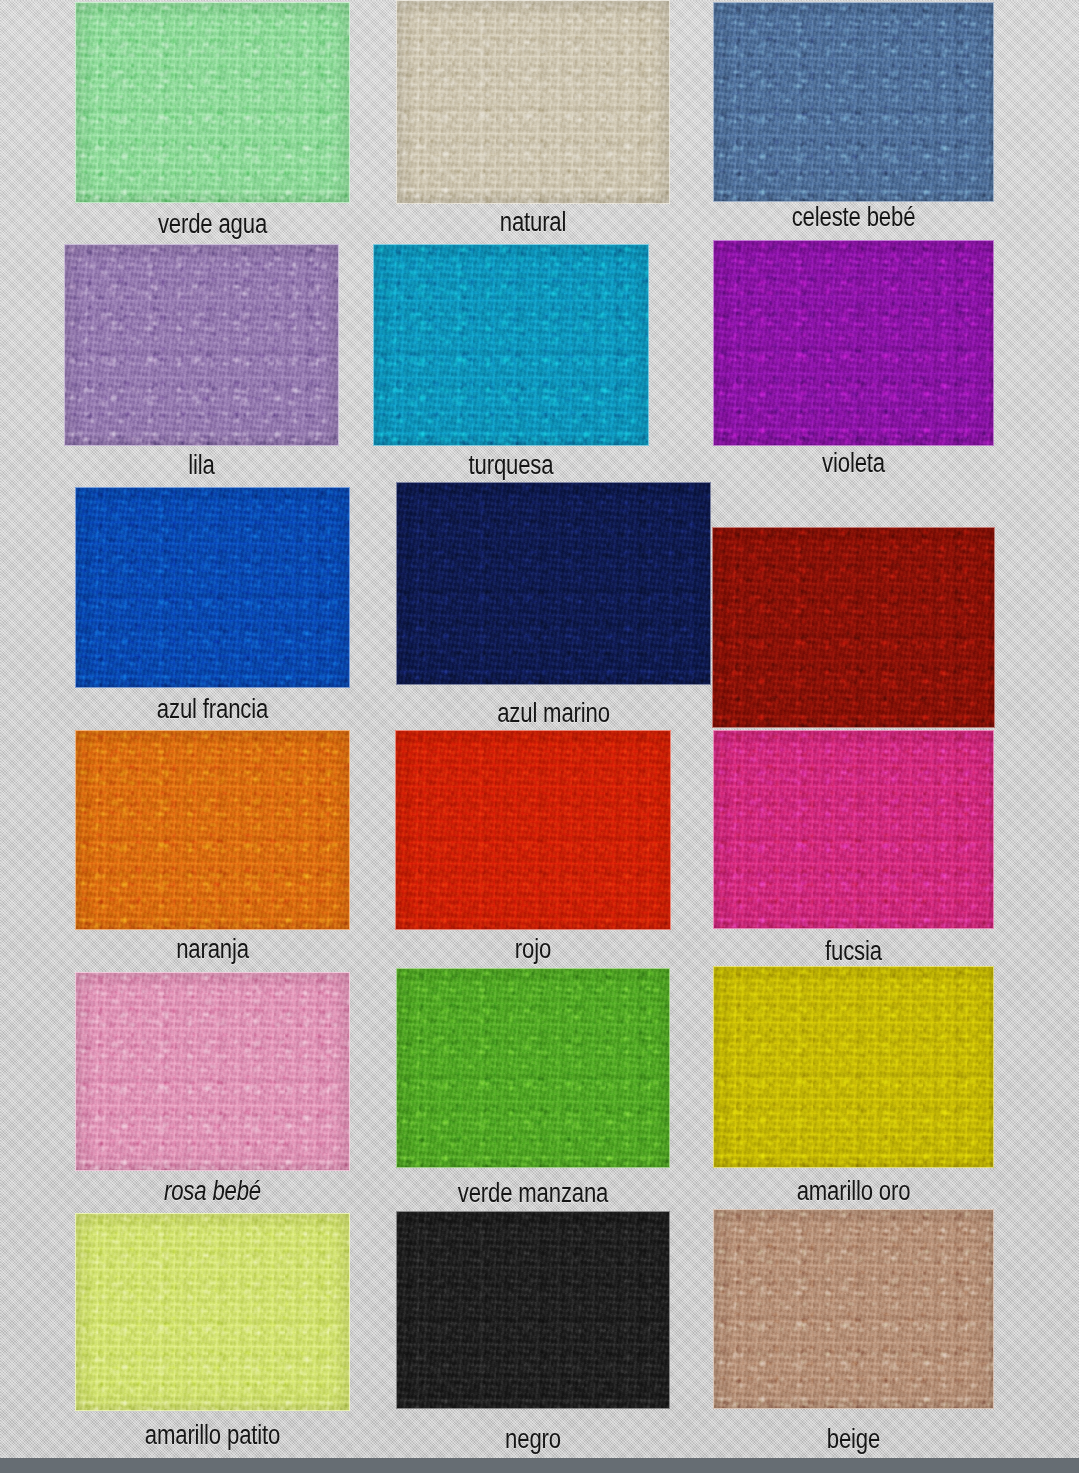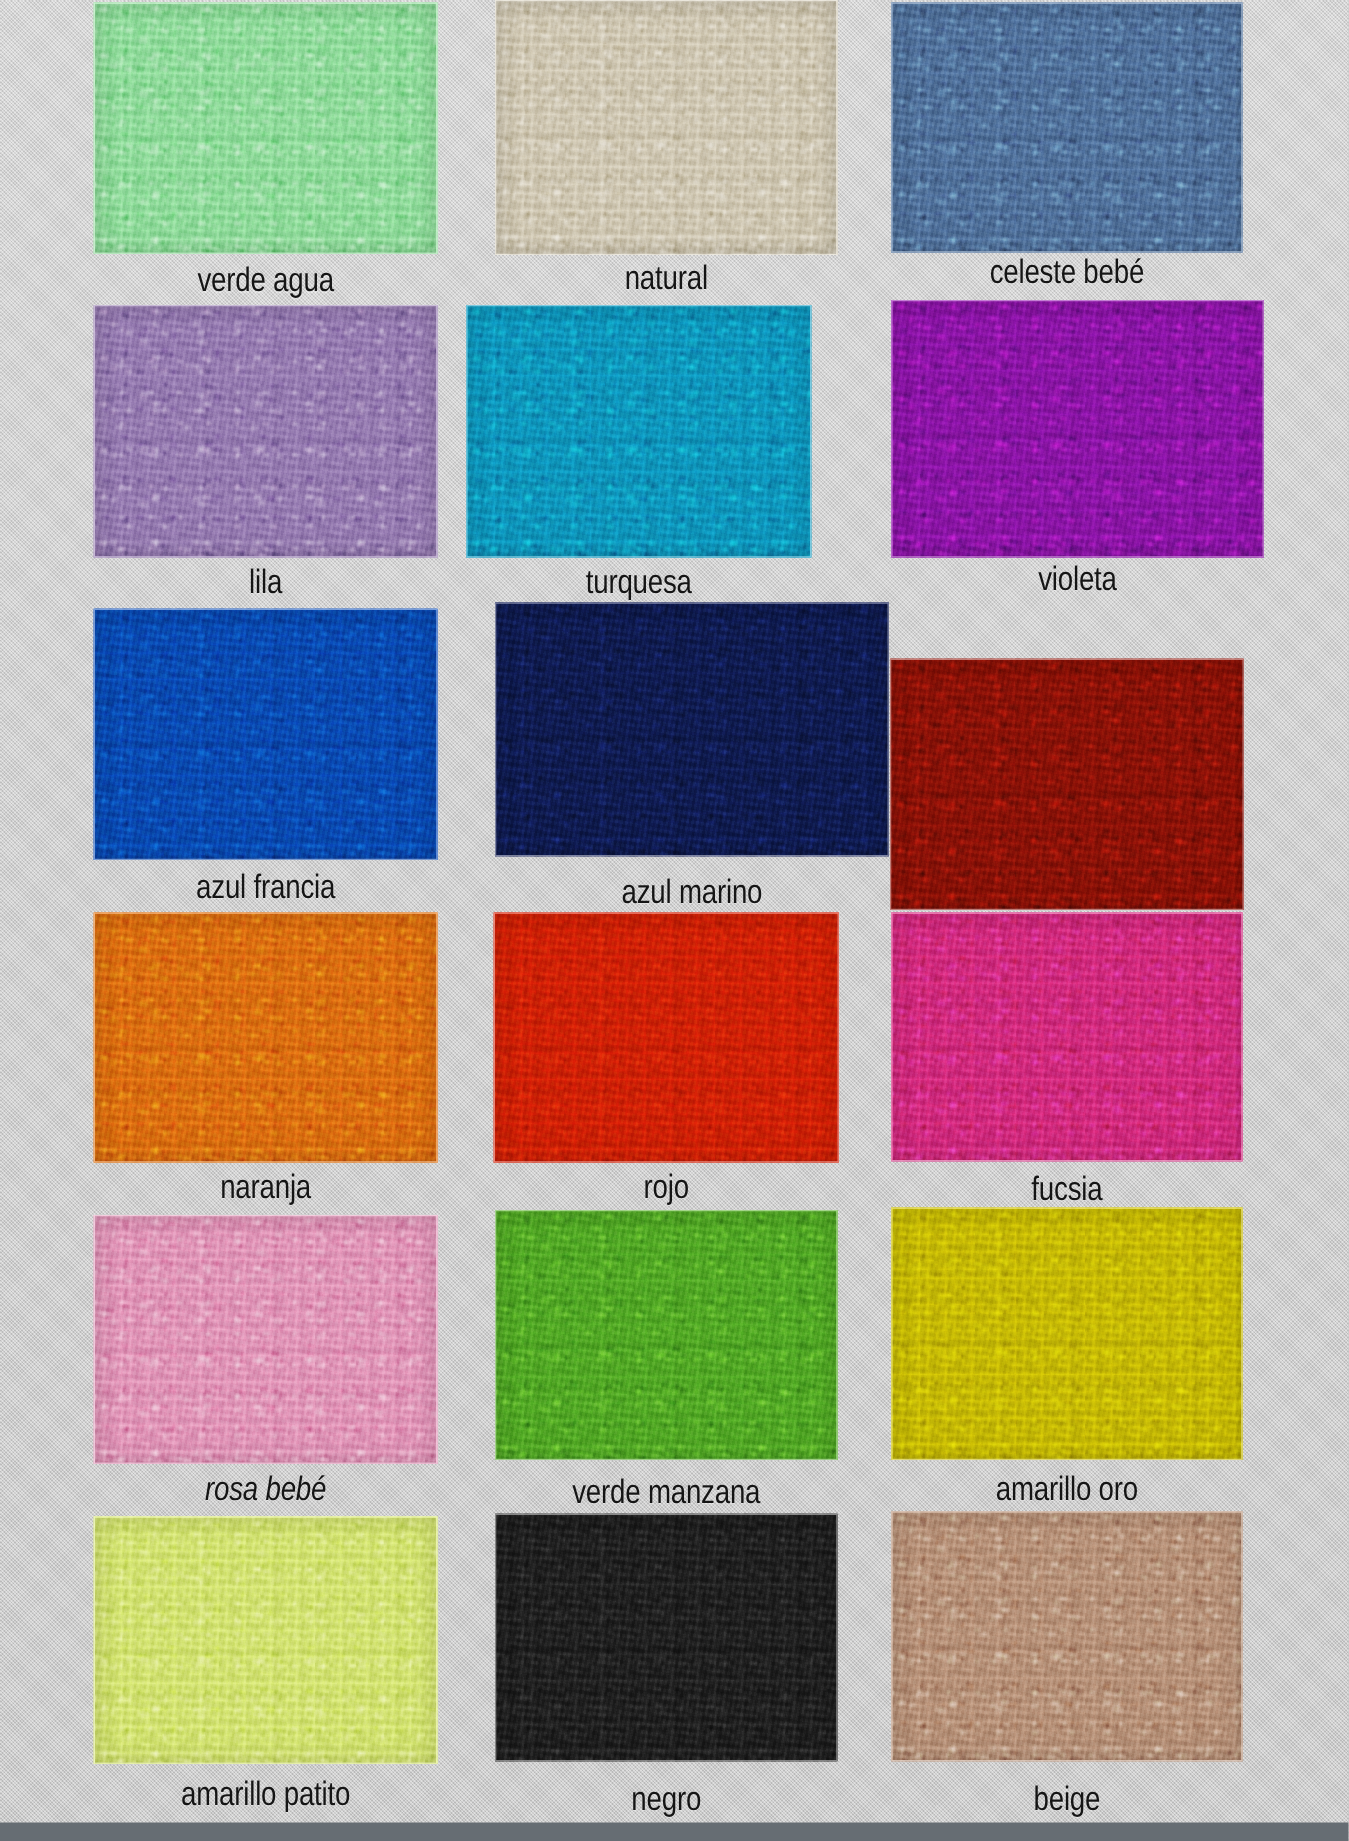--- a/index.html
+++ b/index.html
@@ -120,29 +120,29 @@
         <div class="label" style="top: 209px;">verde agua</div>
       </div>
       <div class="cell" style="left: 396px; top: 0px; width: 274px; height: 1458px;">
         <div class="swatch" style="top: 0px; height: 204px; background-color: rgb(221, 214, 196); background-image: radial-gradient(11px 8px at 30% 20%, rgb(194, 185, 162) 0%, rgba(0, 0, 0, 0) 68%), radial-gradient(9px 7px at 75% 62%, rgb(194, 185, 162) 0%, rgba(0, 0, 0, 0) 70%), radial-gradient(8px 6px at 12% 74%, rgb(194, 185, 162) 0%, rgba(0, 0, 0, 0) 70%), radial-gradient(7px 6px at 56% 40%, rgb(194, 185, 162) 0%, rgba(0, 0, 0, 0) 72%), linear-gradient(rgb(221, 214, 196), rgb(221, 214, 196));"></div>
         <div class="label" style="top: 207px;">natural</div>
       </div>
       <div class="cell" style="left: 713px; top: 0px; width: 281px; height: 1458px;">
         <div class="swatch" style="top: 2px; height: 200px; background-color: rgb(92, 128, 173); background-image: radial-gradient(11px 8px at 30% 20%, rgb(69, 100, 140) 0%, rgba(0, 0, 0, 0) 68%), radial-gradient(9px 7px at 75% 62%, rgb(69, 100, 140) 0%, rgba(0, 0, 0, 0) 70%), radial-gradient(8px 6px at 12% 74%, rgb(69, 100, 140) 0%, rgba(0, 0, 0, 0) 70%), radial-gradient(7px 6px at 56% 40%, rgb(69, 100, 140) 0%, rgba(0, 0, 0, 0) 72%), linear-gradient(rgb(92, 128, 173), rgb(92, 128, 173));"></div>
         <div class="label" style="top: 202px;">celeste bebé</div>
       </div>
-      <div class="cell" style="left: 75px; top: 0px; width: 275px; height: 1458px;">
+      <div class="cell" style="left: 64px; top: 0px; width: 275px; height: 1458px;">
         <div class="swatch" style="top: 244px; height: 202px; background-color: rgb(163, 137, 189); background-image: radial-gradient(11px 8px at 30% 20%, rgb(138, 111, 166) 0%, rgba(0, 0, 0, 0) 68%), radial-gradient(9px 7px at 75% 62%, rgb(138, 111, 166) 0%, rgba(0, 0, 0, 0) 70%), radial-gradient(8px 6px at 12% 74%, rgb(138, 111, 166) 0%, rgba(0, 0, 0, 0) 70%), radial-gradient(7px 6px at 56% 40%, rgb(138, 111, 166) 0%, rgba(0, 0, 0, 0) 72%), linear-gradient(rgb(163, 137, 189), rgb(163, 137, 189));"></div>
         <div class="label" style="top: 450px;">lila</div>
       </div>
       <div class="cell" style="left: 373px; top: 0px; width: 276px; height: 1458px;">
         <div class="swatch" style="top: 244px; height: 202px; background-color: rgb(16, 166, 207); background-image: radial-gradient(11px 8px at 30% 20%, rgb(11, 136, 172) 0%, rgba(0, 0, 0, 0) 68%), radial-gradient(9px 7px at 75% 62%, rgb(11, 136, 172) 0%, rgba(0, 0, 0, 0) 70%), radial-gradient(8px 6px at 12% 74%, rgb(11, 136, 172) 0%, rgba(0, 0, 0, 0) 70%), radial-gradient(7px 6px at 56% 40%, rgb(11, 136, 172) 0%, rgba(0, 0, 0, 0) 72%), linear-gradient(rgb(16, 166, 207), rgb(16, 166, 207));"></div>
         <div class="label" style="top: 450px;">turquesa</div>
       </div>
-      <div class="cell" style="left: 713px; top: 0px; width: 281px; height: 1458px; padding-left: 17px;">
+      <div class="cell" style="left: 713px; top: 0px; width: 281px; height: 1458px;">
         <div class="swatch" style="top: 240px; height: 206px; background-color: rgb(154, 24, 184); background-image: radial-gradient(11px 8px at 30% 20%, rgb(125, 15, 150) 0%, rgba(0, 0, 0, 0) 68%), radial-gradient(9px 7px at 75% 62%, rgb(125, 15, 150) 0%, rgba(0, 0, 0, 0) 70%), radial-gradient(8px 6px at 12% 74%, rgb(125, 15, 150) 0%, rgba(0, 0, 0, 0) 70%), radial-gradient(7px 6px at 56% 40%, rgb(125, 15, 150) 0%, rgba(0, 0, 0, 0) 72%), linear-gradient(rgb(154, 24, 184), rgb(154, 24, 184));"></div>
         <div class="label" style="top: 448px;">violeta</div>
       </div>
       <div class="cell" style="left: 75px; top: 0px; width: 275px; height: 1458px;">
         <div class="swatch" style="top: 487px; height: 201px; background-color: rgb(11, 82, 198); background-image: radial-gradient(11px 8px at 30% 20%, rgb(7, 64, 160) 0%, rgba(0, 0, 0, 0) 68%), radial-gradient(9px 7px at 75% 62%, rgb(7, 64, 160) 0%, rgba(0, 0, 0, 0) 70%), radial-gradient(8px 6px at 12% 74%, rgb(7, 64, 160) 0%, rgba(0, 0, 0, 0) 70%), radial-gradient(7px 6px at 56% 40%, rgb(7, 64, 160) 0%, rgba(0, 0, 0, 0) 72%), linear-gradient(rgb(11, 82, 198), rgb(11, 82, 198));"></div>
         <div class="label" style="top: 694px;">azul francia</div>
       </div>
       <div class="cell" style="left: 396px; top: 0px; width: 274px; height: 1458px; padding-left: 41px;">
         <div class="swatch" style="top: 482px; height: 203px; background-color: rgb(18, 31, 94); background-image: radial-gradient(11px 8px at 30% 20%, rgb(11, 21, 66) 0%, rgba(0, 0, 0, 0) 68%), radial-gradient(9px 7px at 75% 62%, rgb(11, 21, 66) 0%, rgba(0, 0, 0, 0) 70%), radial-gradient(8px 6px at 12% 74%, rgb(11, 21, 66) 0%, rgba(0, 0, 0, 0) 70%), radial-gradient(7px 6px at 56% 40%, rgb(11, 21, 66) 0%, rgba(0, 0, 0, 0) 72%), linear-gradient(rgb(18, 31, 94), rgb(18, 31, 94));"></div>
         <div class="label" style="top: 698px;">azul marino</div>

